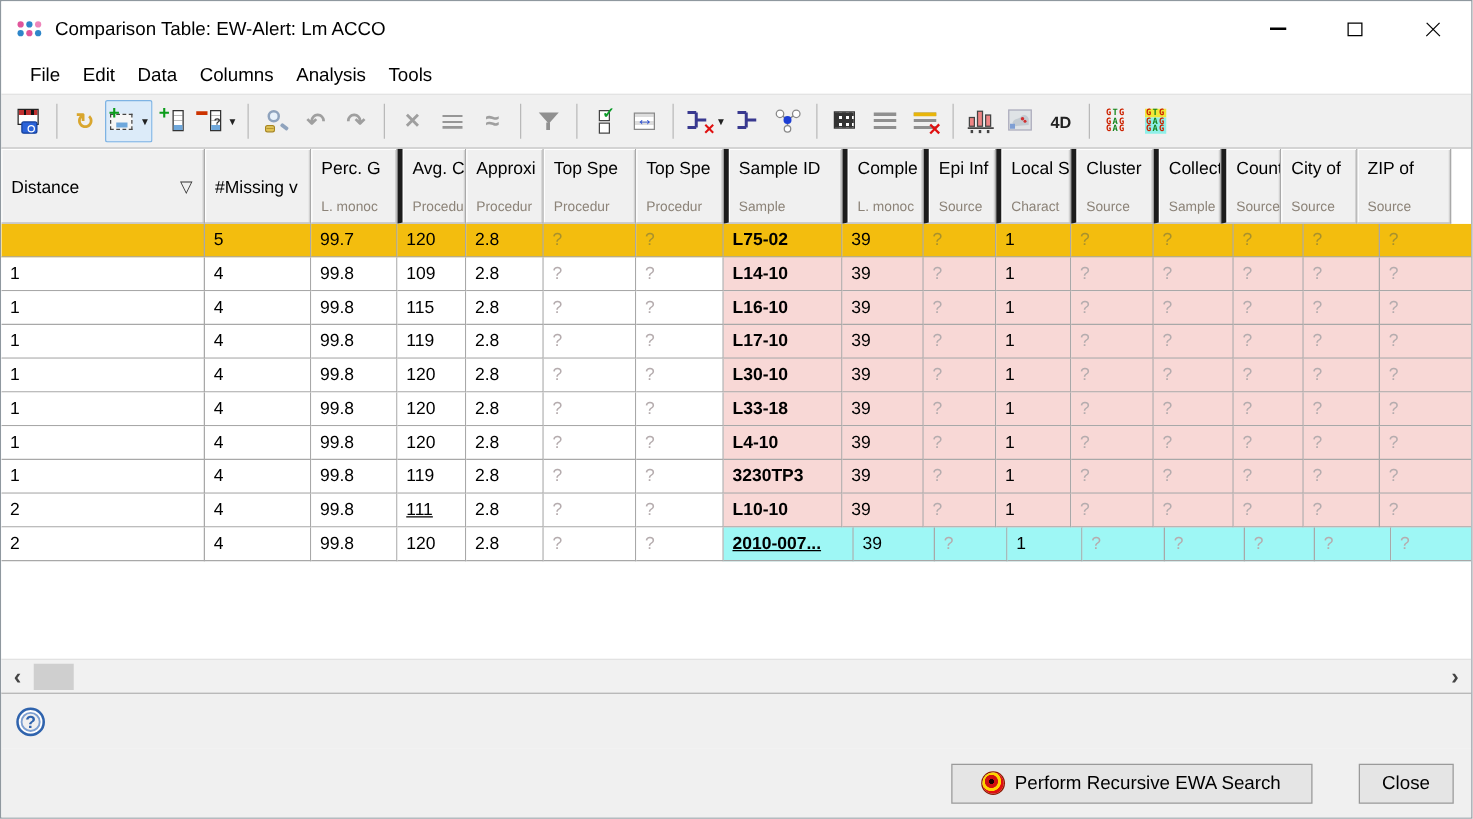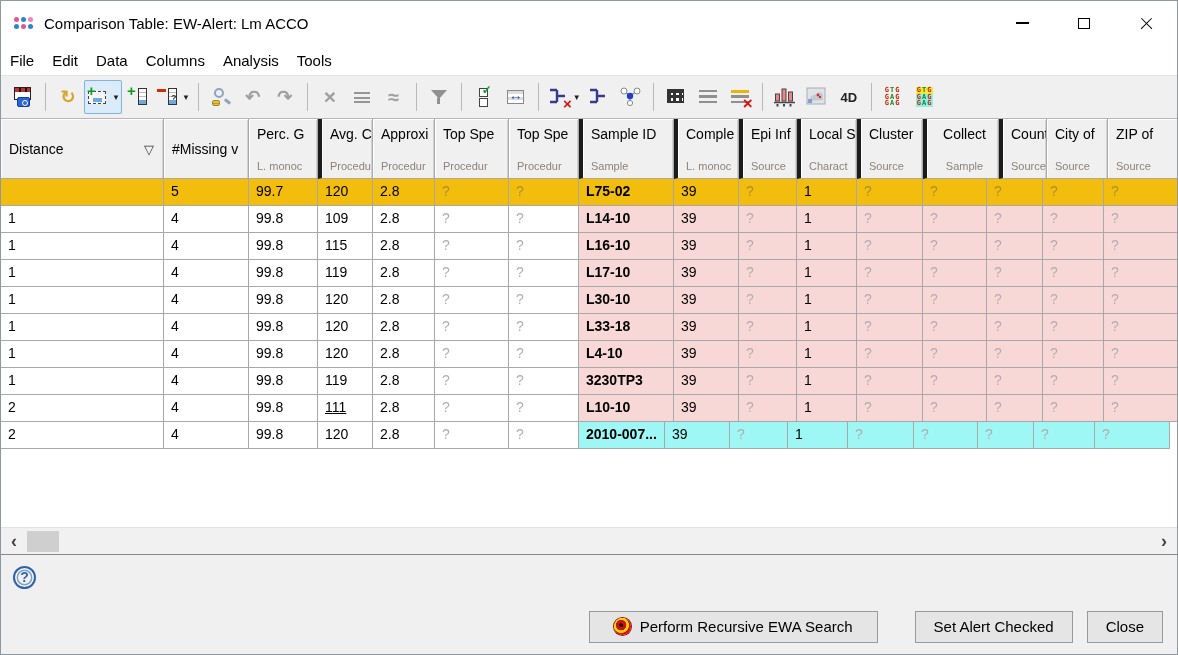--- a/index.html
+++ b/index.html
@@ -14,21 +14,21 @@
   .title-text{font-size:15px;color:#000;}
   .win-controls{margin-left:auto;display:flex;height:100%;}
   .win-btn{width:62px;height:100%;display:flex;align-items:center;justify-content:center;position:relative;}
   .wmin{width:13px;height:1.5px;background:#000;display:block;}
   .wmax{width:12px;height:11px;border:1.4px solid #000;display:block;}
   .wx{position:relative;width:15px;height:15px;display:block;}
   .wx::before,.wx::after{content:"";position:absolute;top:7px;left:0;width:15px;height:1.4px;background:#000;}
   .wx::before{transform:rotate(45deg);} .wx::after{transform:rotate(-45deg);}
 
   
-  .menubar{height:30px;flex:none;display:flex;align-items:center;padding-left:0;background:#fff;font-size:15px;}
+  .menubar{height:30px;flex:none;display:flex;align-items:center;padding-left:14px;background:#fff;font-size:15px;}
   .menu-item{padding:4px 9px;color:#000;}
 
   
   .toolbar{height:44px;flex:none;background:#f0f0f0;border-top:1px solid #e3e3e3;border-bottom:1px solid #b5b5b5;
     display:flex;align-items:center;padding-left:6px;}
   .tb-btn{min-width:32px;height:34px;display:flex;align-items:center;justify-content:center;border-radius:2px;position:relative;padding:0 2px;flex:none;}
   .tb-btn.active{background:#dcebf9;box-shadow:inset 0 0 0 1px #7eb3e3;}
   .tb-sep{width:1px;height:28px;background:#b9b9b9;margin:0 6px;flex:none;}
   .tb-dd{font-size:8px;color:#222;margin-left:2px;}
   .ic{width:24px;height:24px;position:relative;display:inline-block;flex:none;}
@@ -376,21 +376,21 @@
           <span class="th-sub">Source</span>
         </div>
         <div class="th gsep" style="width: 60px;">
           <span class="th-label">Local S</span>
           <span class="th-sub">Charact</span>
         </div>
         <div class="th gsep" style="width: 66px;">
           <span class="th-label">Cluster</span>
           <span class="th-sub">Source</span>
         </div>
-        <div class="th gsep" style="width: 76px; text-align: center;">
+        <div class="th gsep" style="width: 54px; text-align: center;">
           <span class="th-label">Collect</span>
           <span class="th-sub">Sample</span>
         </div>
         <div class="th gsep" style="width: 48px;">
           <span class="th-label">Countr</span>
           <span class="th-sub">Source</span>
         </div>
         <div class="th" style="width: 61px;">
           <span class="th-label">City of</span>
           <span class="th-sub">Source</span>
@@ -564,21 +564,21 @@
           <div class="td hl-pink q" style="width: 75px;">?</div>
         </div>
         <div class="trow">
           <div class="td" style="width: 163px;">2</div>
           <div class="td" style="width: 85px;">4</div>
           <div class="td" style="width: 69px;">99.8</div>
           <div class="td" style="width: 55px;">120</div>
           <div class="td" style="width: 62px;">2.8</div>
           <div class="td q" style="width: 74px;">?</div>
           <div class="td q" style="width: 70px;">?</div>
-          <div class="td hl-cyan b" style="width: 86px;">2010-007...</div>
+          <div class="td hl-cyan b" style="width: 104px; text-decoration: underline;">2010-007...</div>
           <div class="td hl-cyan" style="width: 65px;">39</div>
           <div class="td hl-cyan q" style="width: 58px;">?</div>
           <div class="td hl-cyan" style="width: 60px;">1</div>
           <div class="td hl-cyan q" style="width: 66px;">?</div>
           <div class="td hl-cyan q" style="width: 64px;">?</div>
           <div class="td hl-cyan q" style="width: 56px;">?</div>
           <div class="td hl-cyan q" style="width: 61px;">?</div>
           <div class="td hl-cyan q" style="width: 75px;">?</div>
         </div>
       </div>
@@ -592,17 +592,16 @@
 
   <div class="statusbar">
     <div class="help-icon">?</div>
   </div>
 
   <div class="buttonbar">
     <button class="btn btn-perform">
       <span class="ewa-icon"></span>
       <span>Perform Recursive EWA Search</span>
     </button>
-    <button class="btn">Set Alert Checked</button>
     <button class="btn">Close</button>
   </div>
 
 </div>
 
 </body></html>

